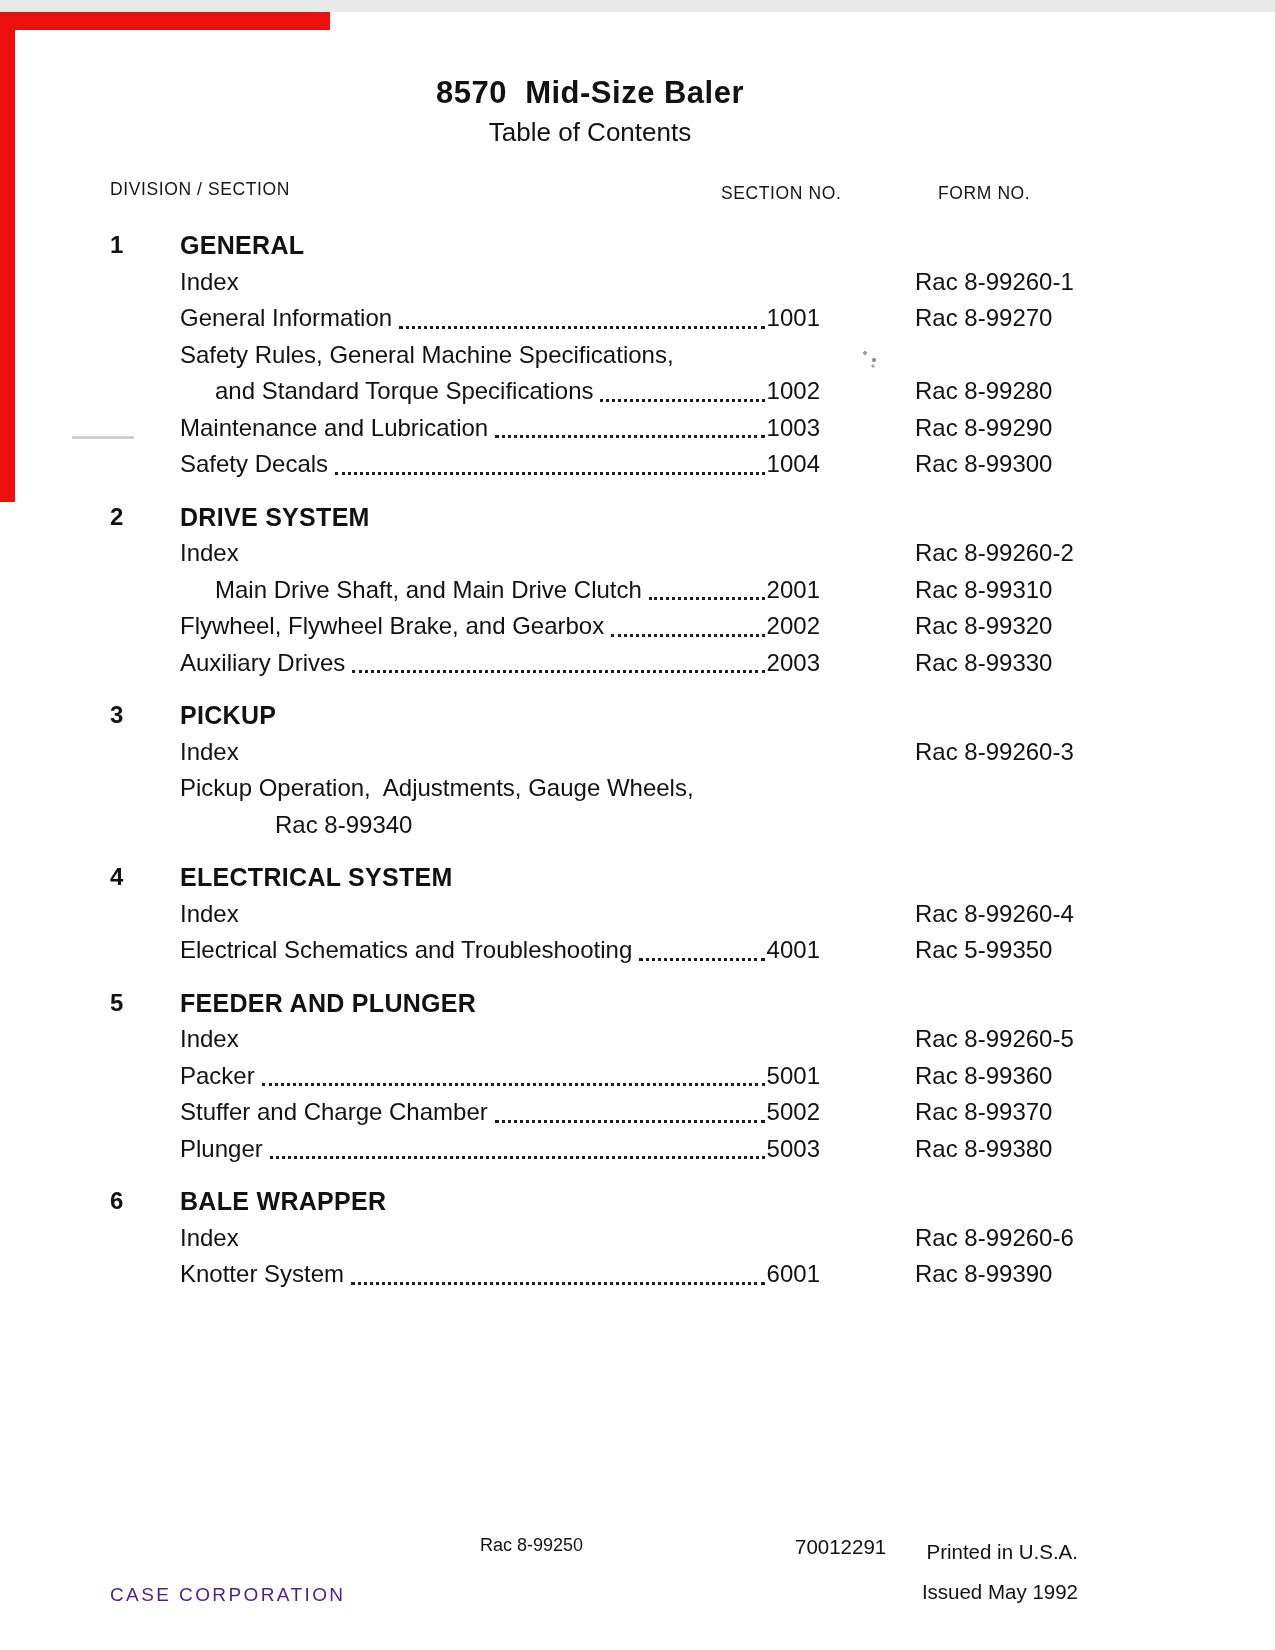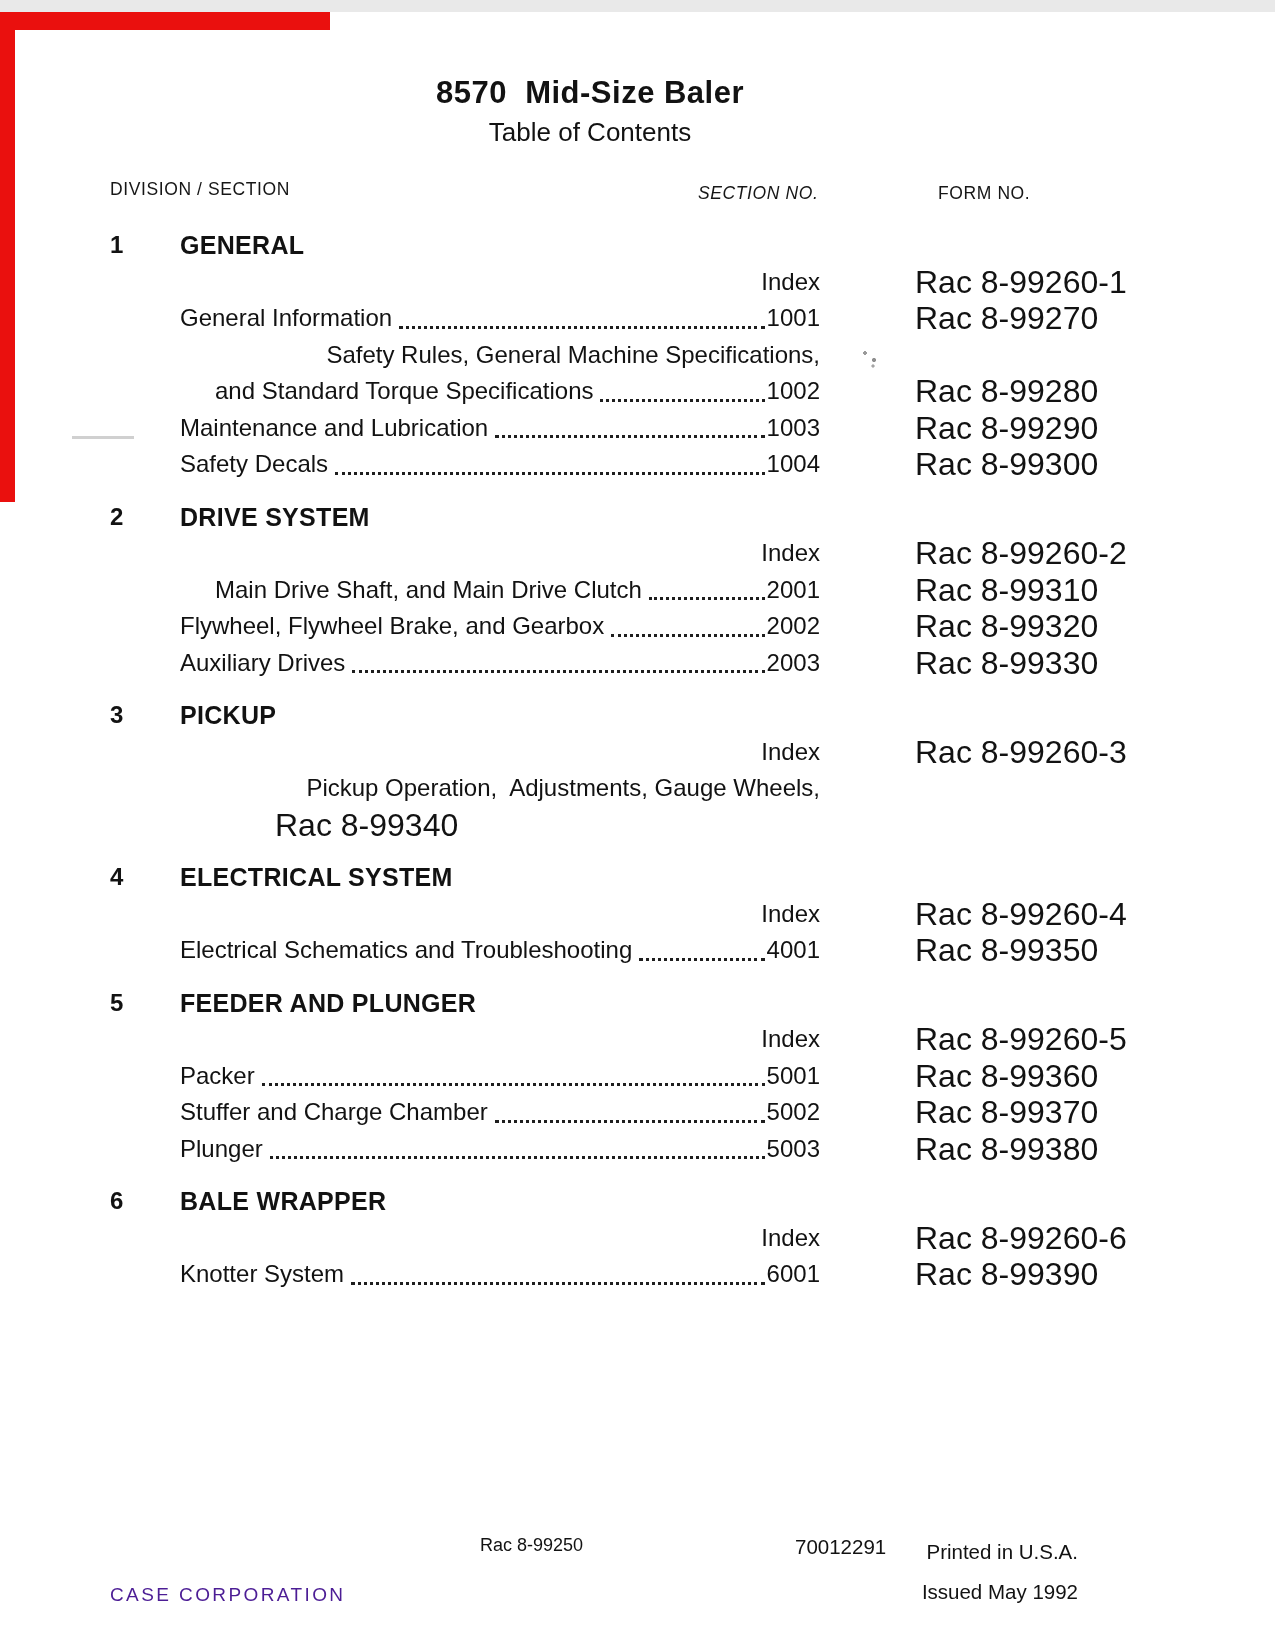--- a/index.html
+++ b/index.html
@@ -18,37 +18,37 @@
   .red-h { position:absolute; left:0; top:0; width:330px; height:18px; }
 
   
   .doc-header { position:absolute; left:0; top:60px; width:1180px; text-align:center; }
   .doc-title { font-size:31px; font-weight:bold; line-height:42px; white-space:pre; letter-spacing:0.5px; }
   .doc-subtitle { font-size:26px; line-height:36px; white-space:pre; }
 
   
   .col-head { position:absolute; font-size:17.5px; letter-spacing:0.6px; color:#161616; }
   .ch-division { left:110px; top:167px;text-align:center; }
-  .ch-section  { left:698px; top:171px;font-style:italic; }
+  .ch-section  { left:721px; top:171px; }
   .ch-form     { left:938px; top:171px; }
 
   
   .toc { position:absolute; left:110px; top:215px; width:990px; }
   .division { display:block; margin-bottom:16px; }
   .div-head { display:flex; }
   .div-num { width:70px; font-size:24px; font-weight:bold; line-height:36.5px; }
   .div-title { font-size:25px; font-weight:bold; line-height:36.5px; white-space:pre; letter-spacing:0.3px; }
   .entry { display:flex; }
   .entry .spacer { width:70px; flex:none; }
-  .main-col { width:640px; flex:none; display:flex;justify-content:flex-end; }
+  .main-col { width:640px; flex:none; display:flex; }
   .label { font-size:24px; line-height:36.5px; white-space:pre; }
   .entry.indent .label { padding-left:35px; }
   .dots { flex:1; align-self:flex-end; height:0; border-bottom:3.2px dotted #1e1e1e; margin:0 2px 8px 7px; }
   .secno { font-size:24px; line-height:36.5px; white-space:nowrap; }
-  .form-col { margin-left:95px; width:185px; flex:none; font-size:32px; line-height:36.5px; white-space:nowrap; }
+  .form-col { margin-left:95px; width:185px; flex:none; font-size:24px; line-height:36.5px; white-space:nowrap; }
 
   
   .footer-company { position:absolute; left:110px; top:1572px; font-size:19px; letter-spacing:2.4px; color:#4c1d95; }
   .footer-rac { position:absolute; left:480px; top:1523px; font-size:18px; }
   .footer-pub { position:absolute; left:795px; top:1523px; font-size:20.5px; }
   .footer-right { position:absolute; right:197px; top:1520px; text-align:right; font-size:20.5px; line-height:40px; }
 
   
   .artifact-dash { position:absolute; left:72px; top:424px; width:62px; height:3px; background:#c4c4c4; opacity:0.8; }
   .artifact-speck { position:absolute; left:862px; top:338px; width:16px; height:18px;
@@ -233,21 +233,21 @@
     <span class="form-col">Rac 8-99260-4</span>
   </div>
 
   <div class="entry">
     <span class="spacer"></span>
     <span class="main-col">
       <span class="label">Electrical Schematics and Troubleshooting</span>
       <span class="dots"></span>
       <span class="secno">4001</span>
     </span>
-    <span class="form-col">Rac 8-99350</span>
+    <span class="form-col">Rac 5-99350</span>
   </div>
 </div>
 
   <div class="division">
     <div class="div-head">
       <span class="div-num">5</span>
       <span class="div-title">FEEDER AND PLUNGER</span>
     </div>
 
   <div class="entry">

